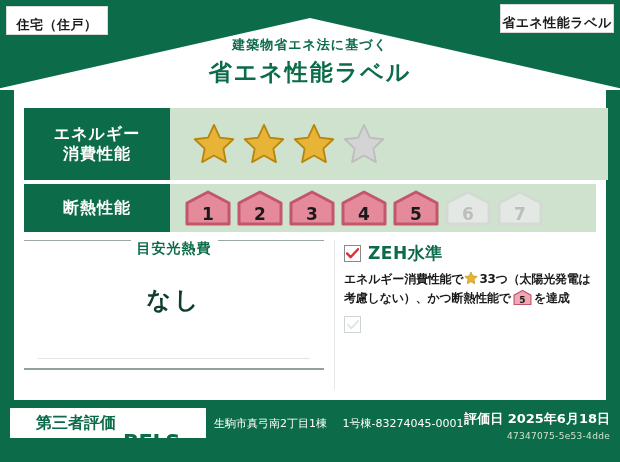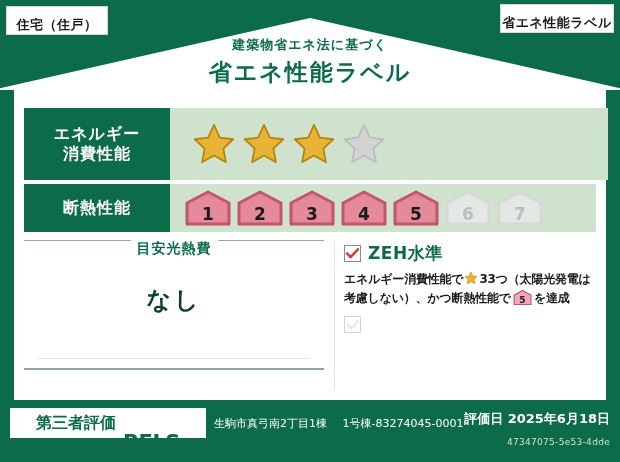--- a/index.html
+++ b/index.html
@@ -130,21 +130,21 @@
     display:flex;align-items:center;justify-content:center;gap:7px;
   }
   #bels-jp{font-size:16px;font-weight:bold;color:#0c6b48;letter-spacing:0px;}
   #bels-en{font-size:21px;font-weight:bold;color:#0c6b48;letter-spacing:-.5px;margin-top:40px;}
   #addr{
     position:absolute;left:214px;top:16px;font-size:11px;color:#ffffff;white-space:nowrap;
   }
   #addr .bldg{margin-left:12px;}
   #eval{position:absolute;right:10px;top:10px;text-align:right;}
   #eval-date{font-size:13px;font-weight:bold;color:#ffffff;white-space:nowrap;}
-  #eval-id{font-size:9px;color:#cfe2cd;margin-top:9px;letter-spacing:.3px;}
+  #eval-id{font-size:9px;color:#cfe2cd;margin-top:3px;letter-spacing:.3px;}
 </style>
 </head>
 <body>
 
 <div id="label-root">
 
   <div class="roof-white">
     <div class="tri"></div>
     <div class="base"></div>
   </div>

